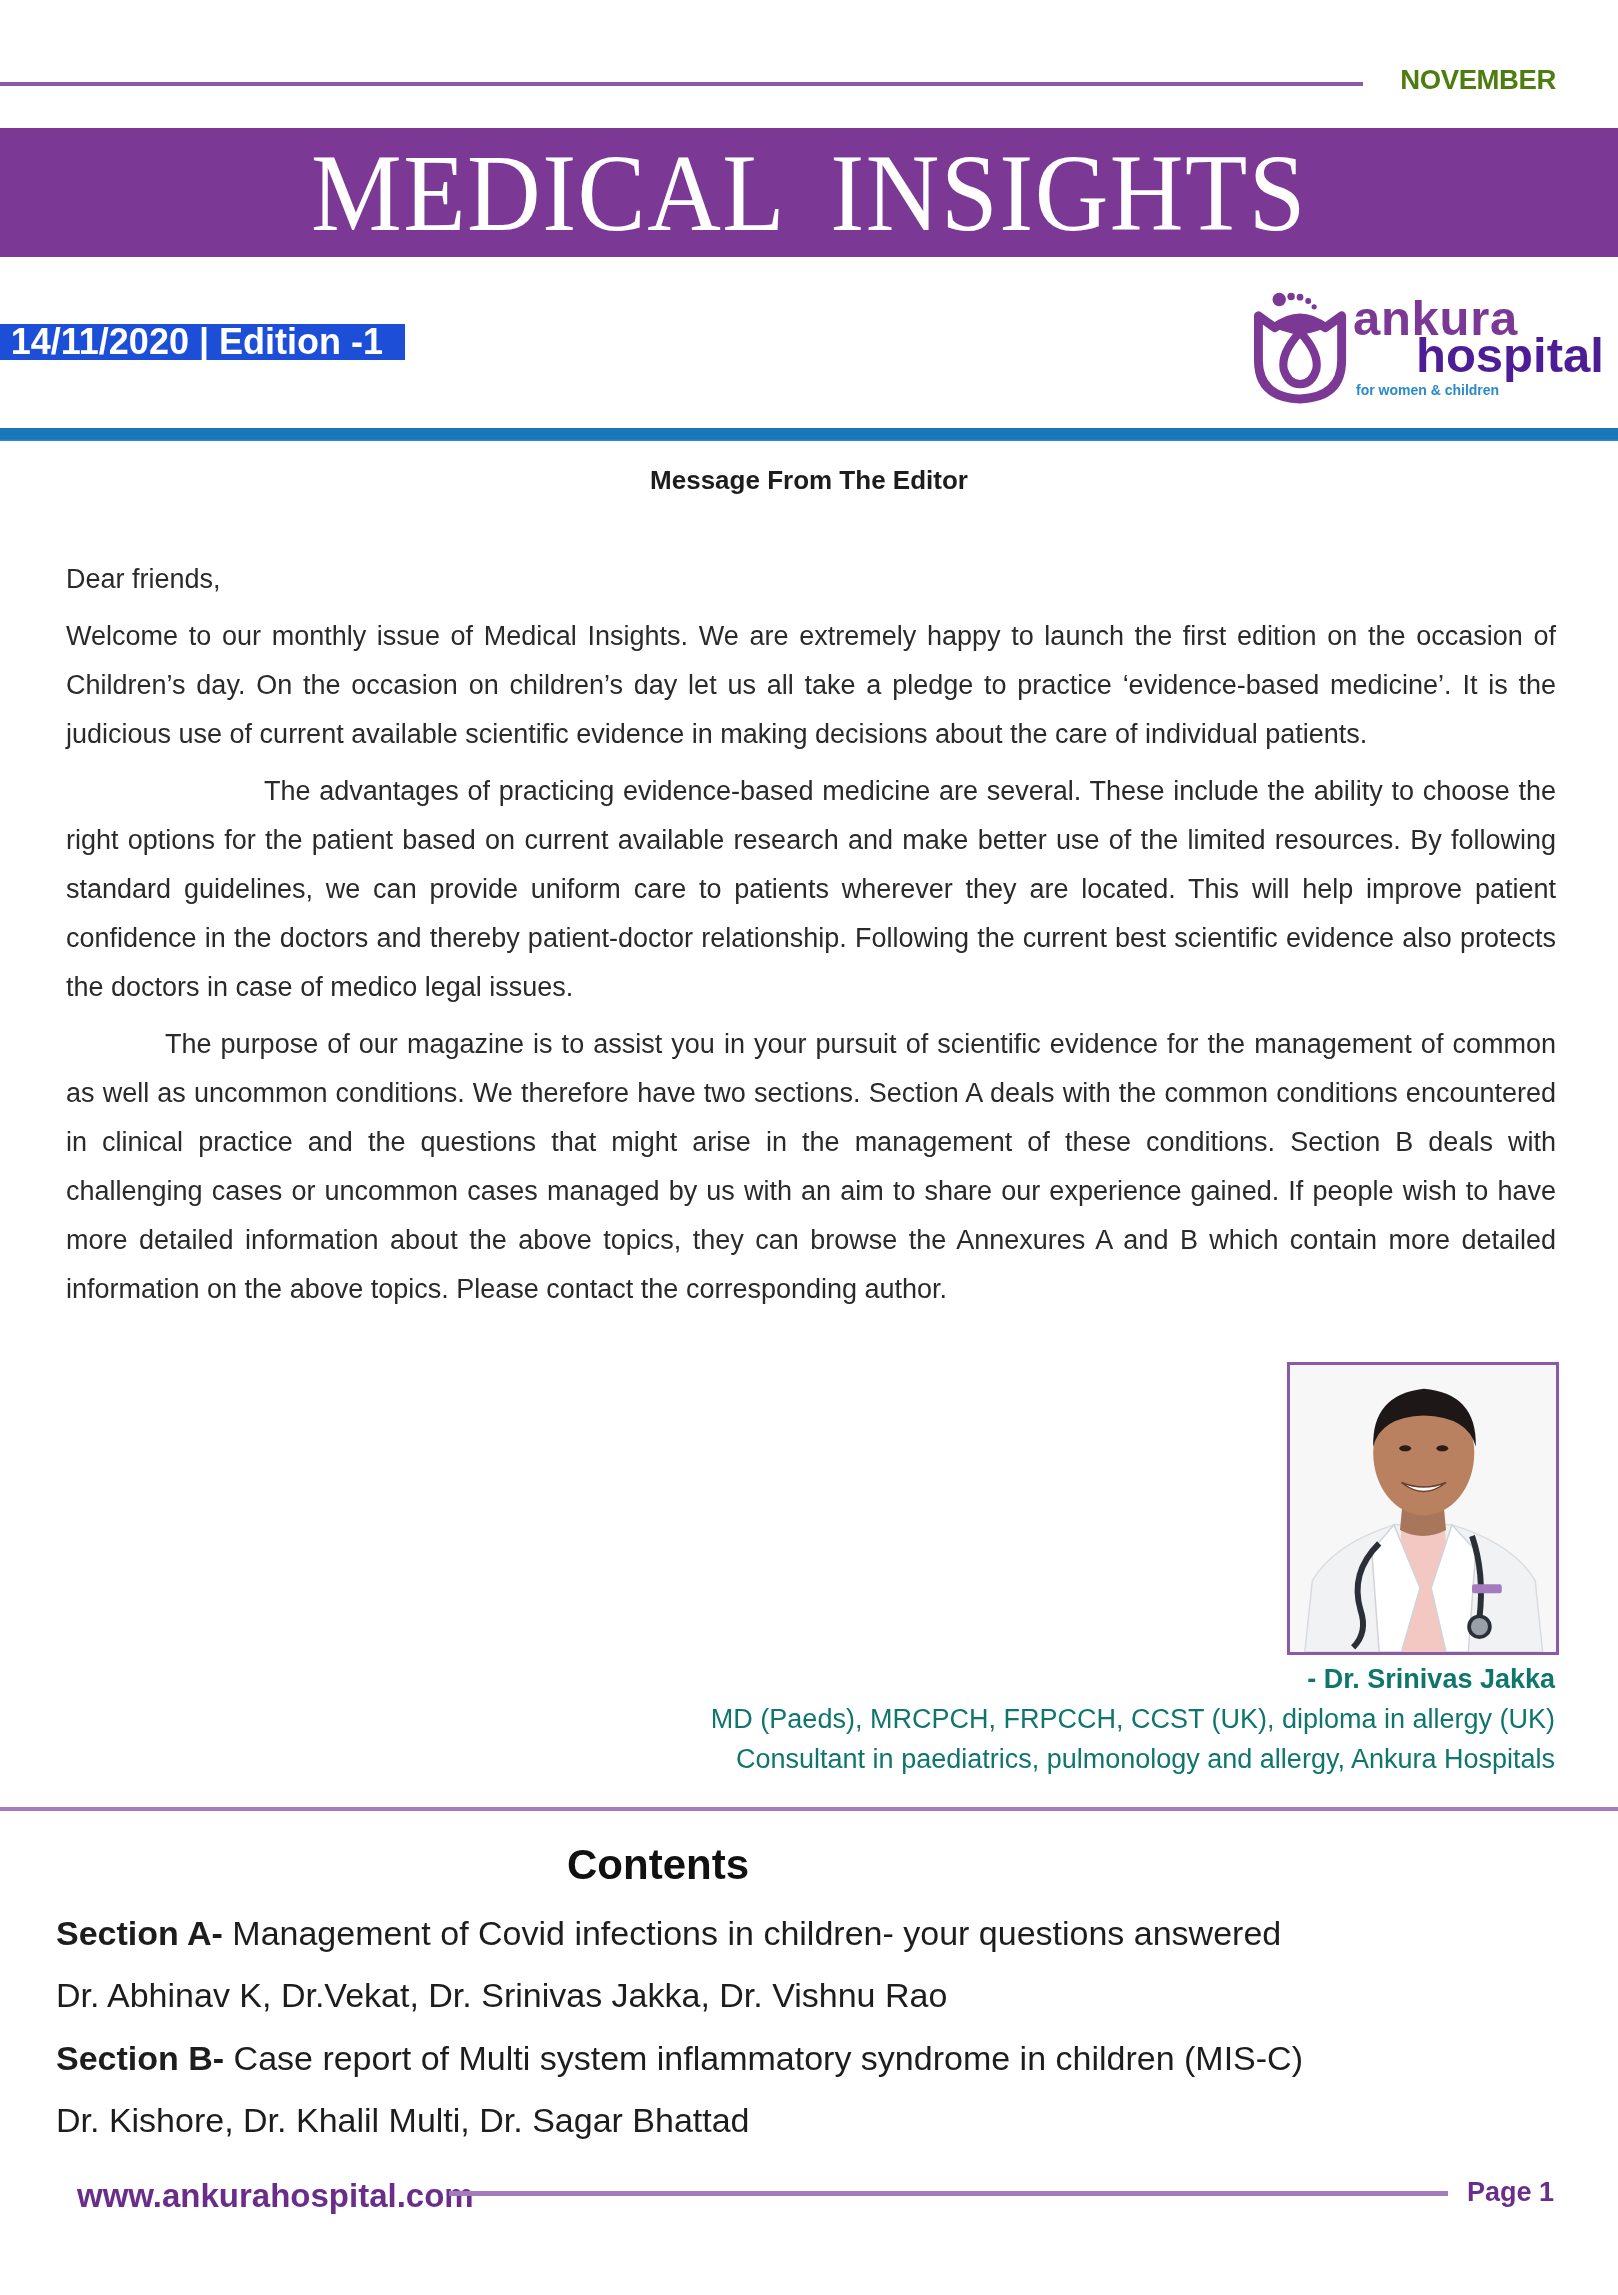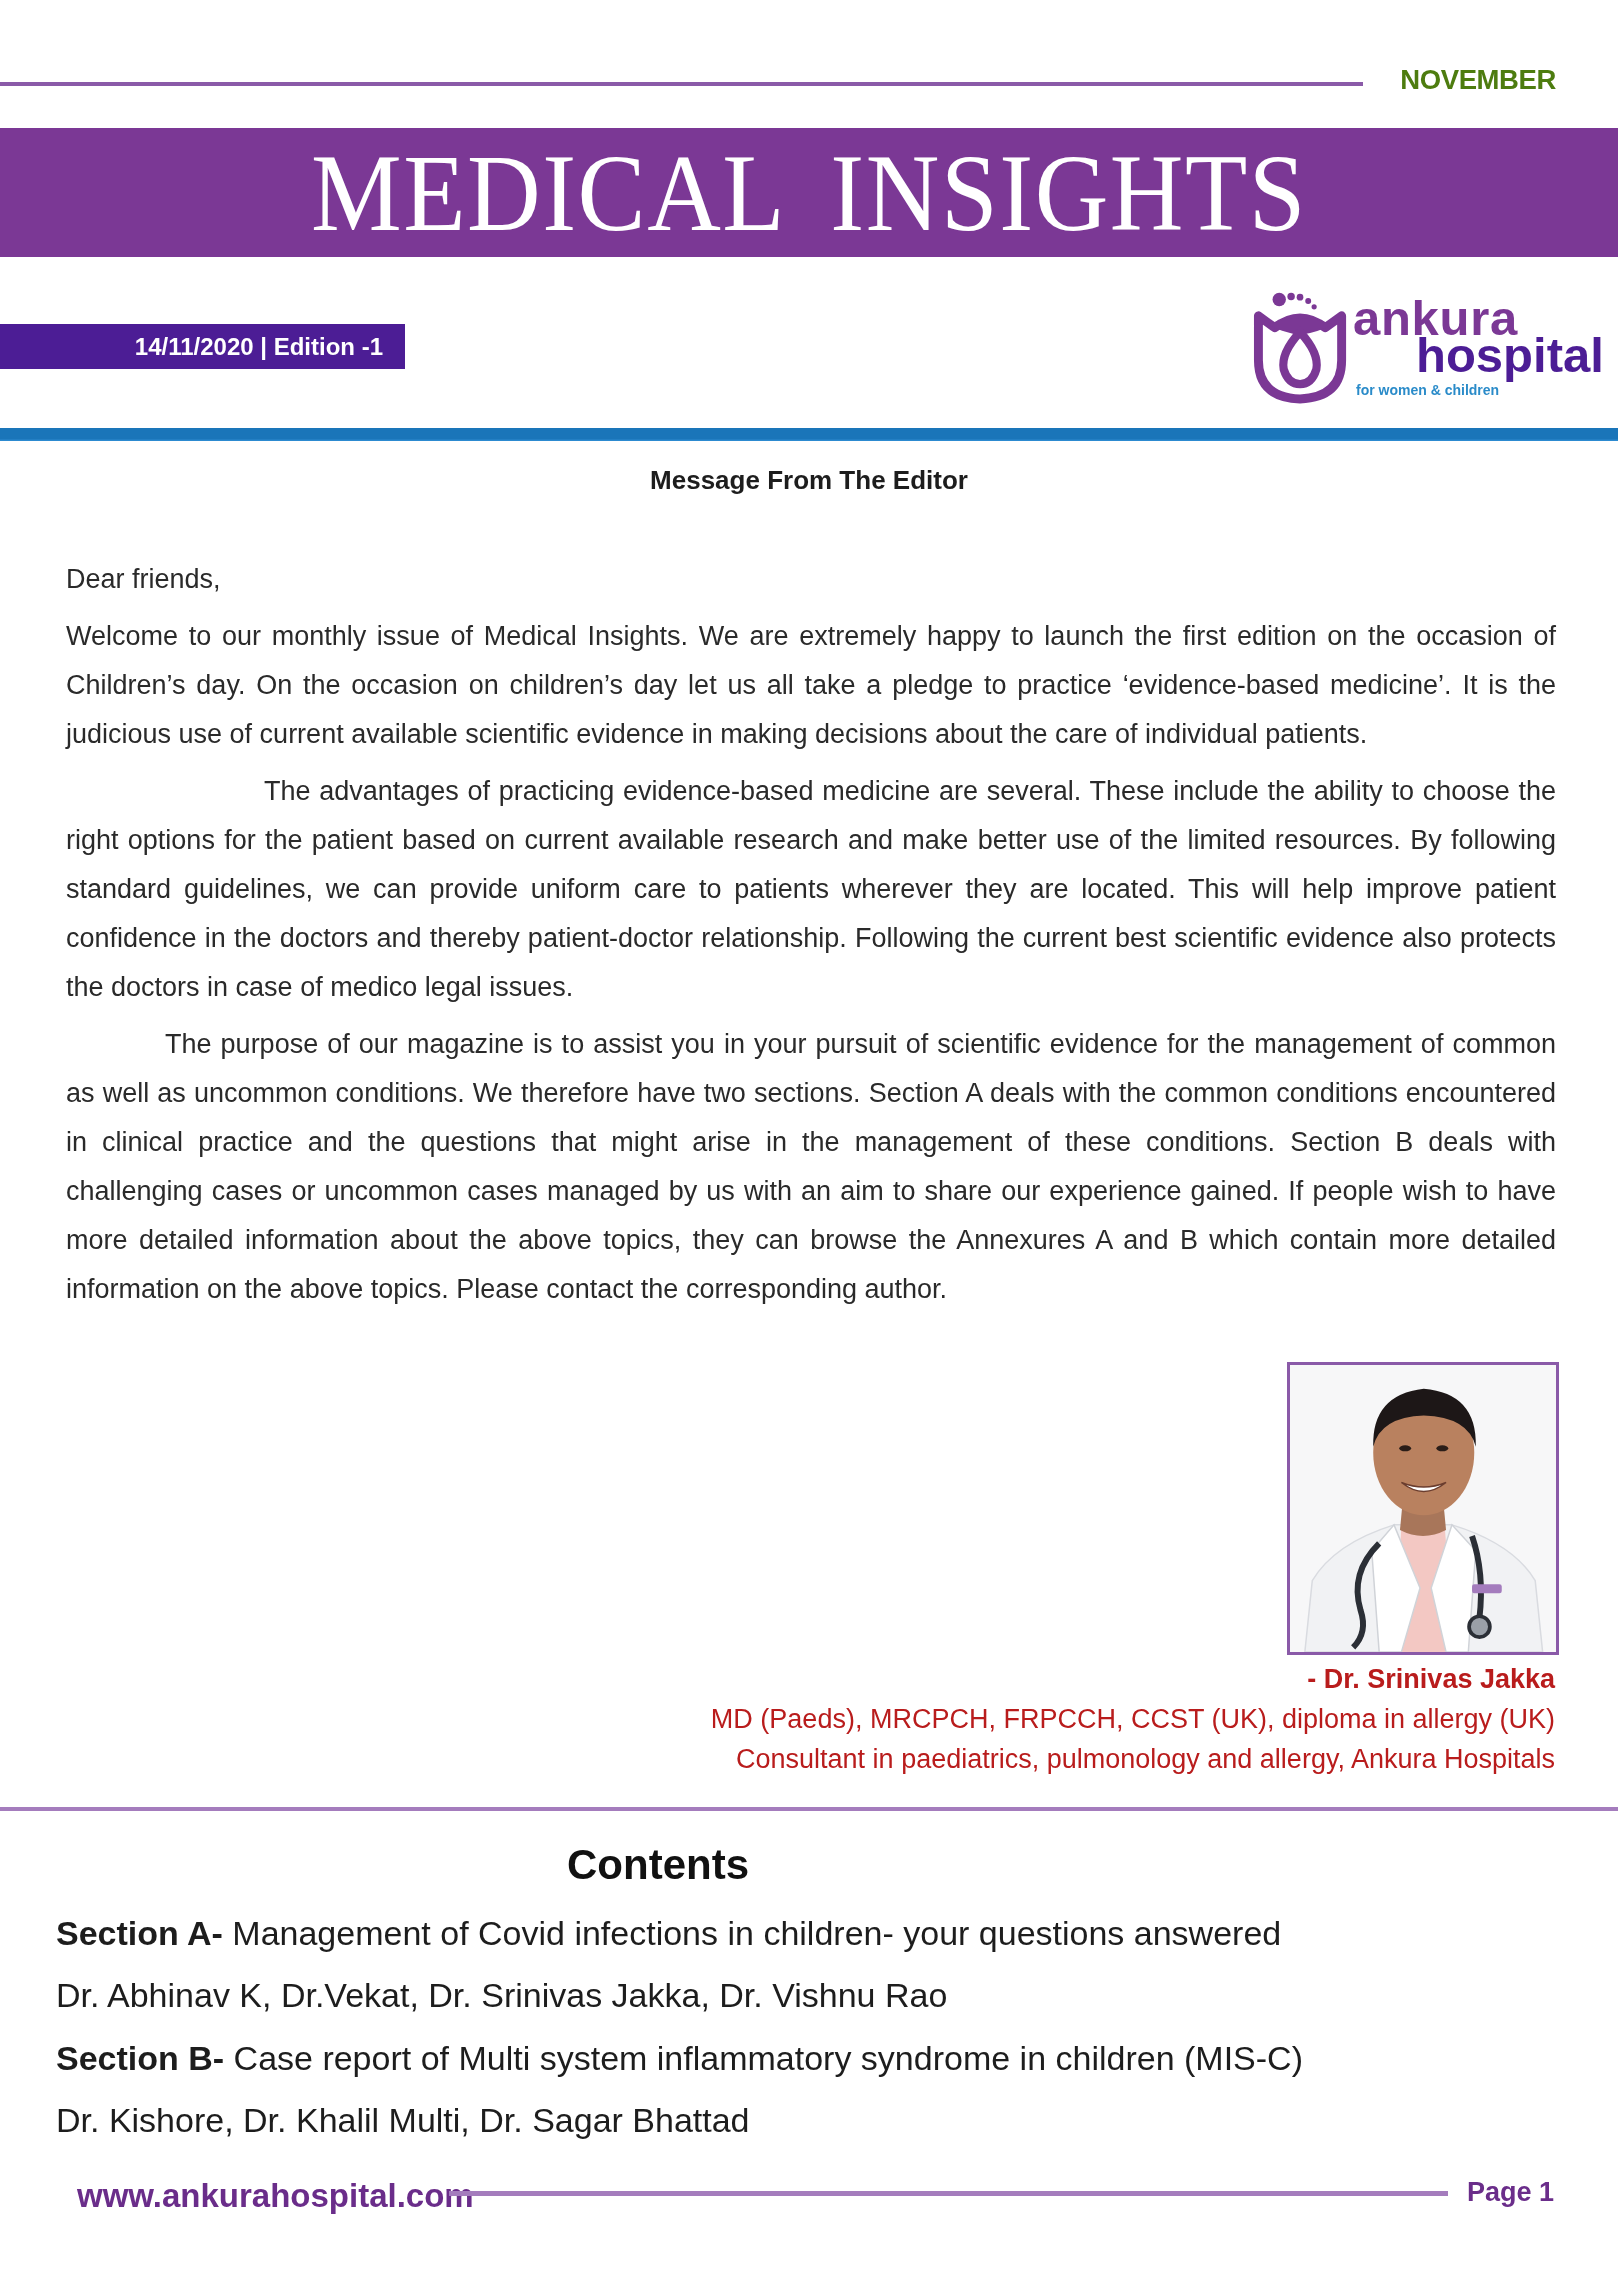--- a/index.html
+++ b/index.html
@@ -12,22 +12,22 @@
   .month { left: 1390px; top: 64px; width: 166px; text-align: right; font-size: 27.5px; font-weight: bold;
            color: #4d7c0f; letter-spacing: -0.4px; }
 
   
   .band { left: 0; top: 128px; width: 1618px; height: 129px; background: #7b3895; }
   .band-title { left: 0; top: 128px; width: 1618px; height: 129px; display: flex; align-items: center;
                 justify-content: center; color: #ffffff; font-family: "Liberation Serif", "DejaVu Serif", serif;
                 font-size: 102px; letter-spacing: 1.5px; word-spacing: 21px; transform: scaleY(1.08); }
 
   
-  .badge { left: 0; top: 324px; width: 405px; height: 45px; background: #4c1d95; color: #ffffff;
-           font-size: 24px; font-weight: bold; display: flex; align-items: center; justify-content: flex-end;
+  .badge { left: 0; top: 324px; width: 405px; height: 36px; background: #1d4ed8; color: #ffffff;
+           font-size: 36px; font-weight: bold; display: flex; align-items: center; justify-content: flex-end;
            padding-right: 22px; box-sizing: border-box; }
 
   
   .logo { left: 1251px; top: 286px; width: 297px; height: 119px; }
   .logo-text1 { left: 1353px; top: 290px; font-size: 49px; color: #7b3895; font-weight: bold; letter-spacing: 0.7px; }
   .logo-text2 { left: 1416px; top: 327px; font-size: 49px; color: #4c1d95; font-weight: bold; letter-spacing: 0px; }
   .logo-tag { left: 1356px; top: 382px; font-size: 14px; color: #2a8bc9; font-weight: bold; }
 
   
   .blue-rule { left: 0; top: 428px; width: 1618px; height: 12.6px; background: #1a75b9;
@@ -36,21 +36,21 @@
   .msg-title { left: 0; top: 465px; width: 1618px; text-align: center; font-size: 26px; font-weight: bold; color: #1d1d1d; }
 
   .body-text { left: 58px; top: 547px; width: 1506px; font-size: 27px; line-height: 49px; color: #2a2a2a;
                text-align: justify; }
   .body-text p { margin: 8px; }
   .indent1 { text-indent: 198px; }
   .indent2 { text-indent: 99px; }
 
   .photo-frame { left: 1287px; top: 1362px; width: 266px; height: 287px; border: 3px solid #8a5aa8; background: #ffffff; overflow: hidden; }
 
-  .sig { right: 63px; text-align: right; font-size: 27px; color: #b91c1c; }
+  .sig { right: 63px; text-align: right; font-size: 27px; color: #0f766e; }
   .sig-name { top: 1664px; font-weight: bold; }
   .sig-qual { top: 1704px; }
   .sig-role { top: 1744px; }
 
   .divider { left: 0; top: 1807px; width: 1618px; height: 3.7px; background: #a47cbd; }
 
   .contents-title { left: 0; top: 1841px; width: 1316px; text-align: center; font-size: 42px; font-weight: bold; color: #111; }
   .toc-line { left: 56px; font-size: 34px; color: #1d1d1d; }
   .toc-line b { font-weight: bold; }
 

